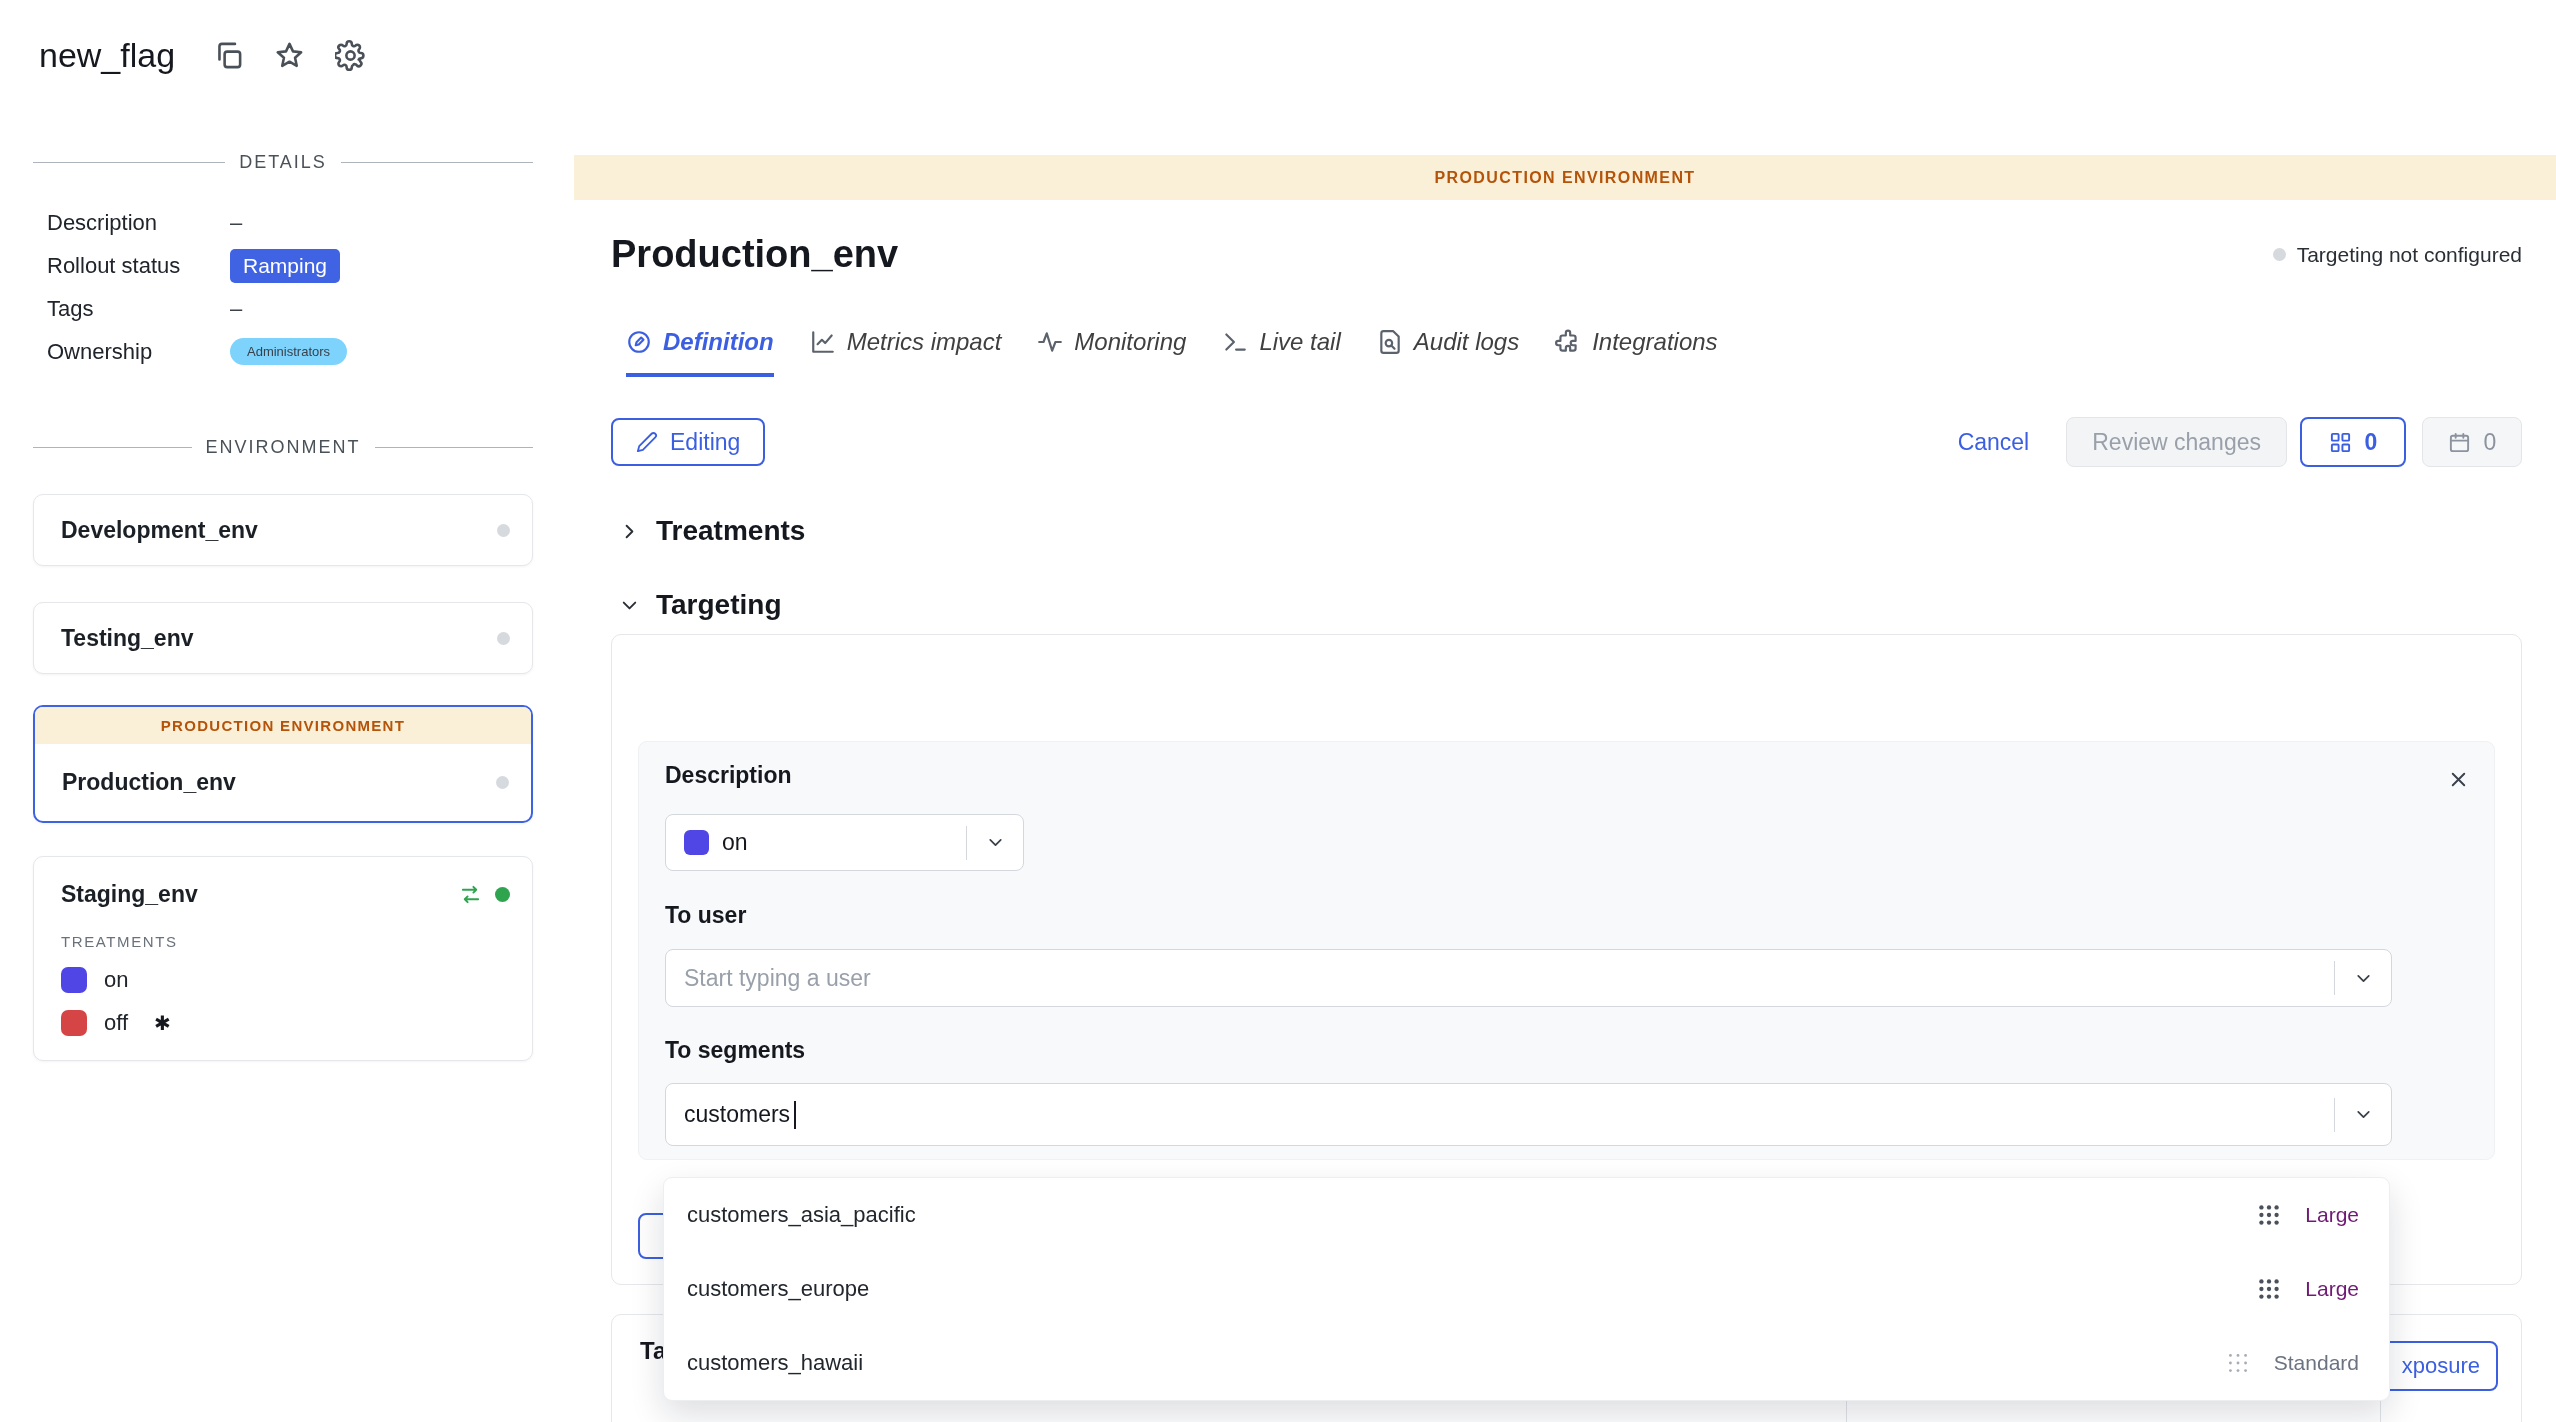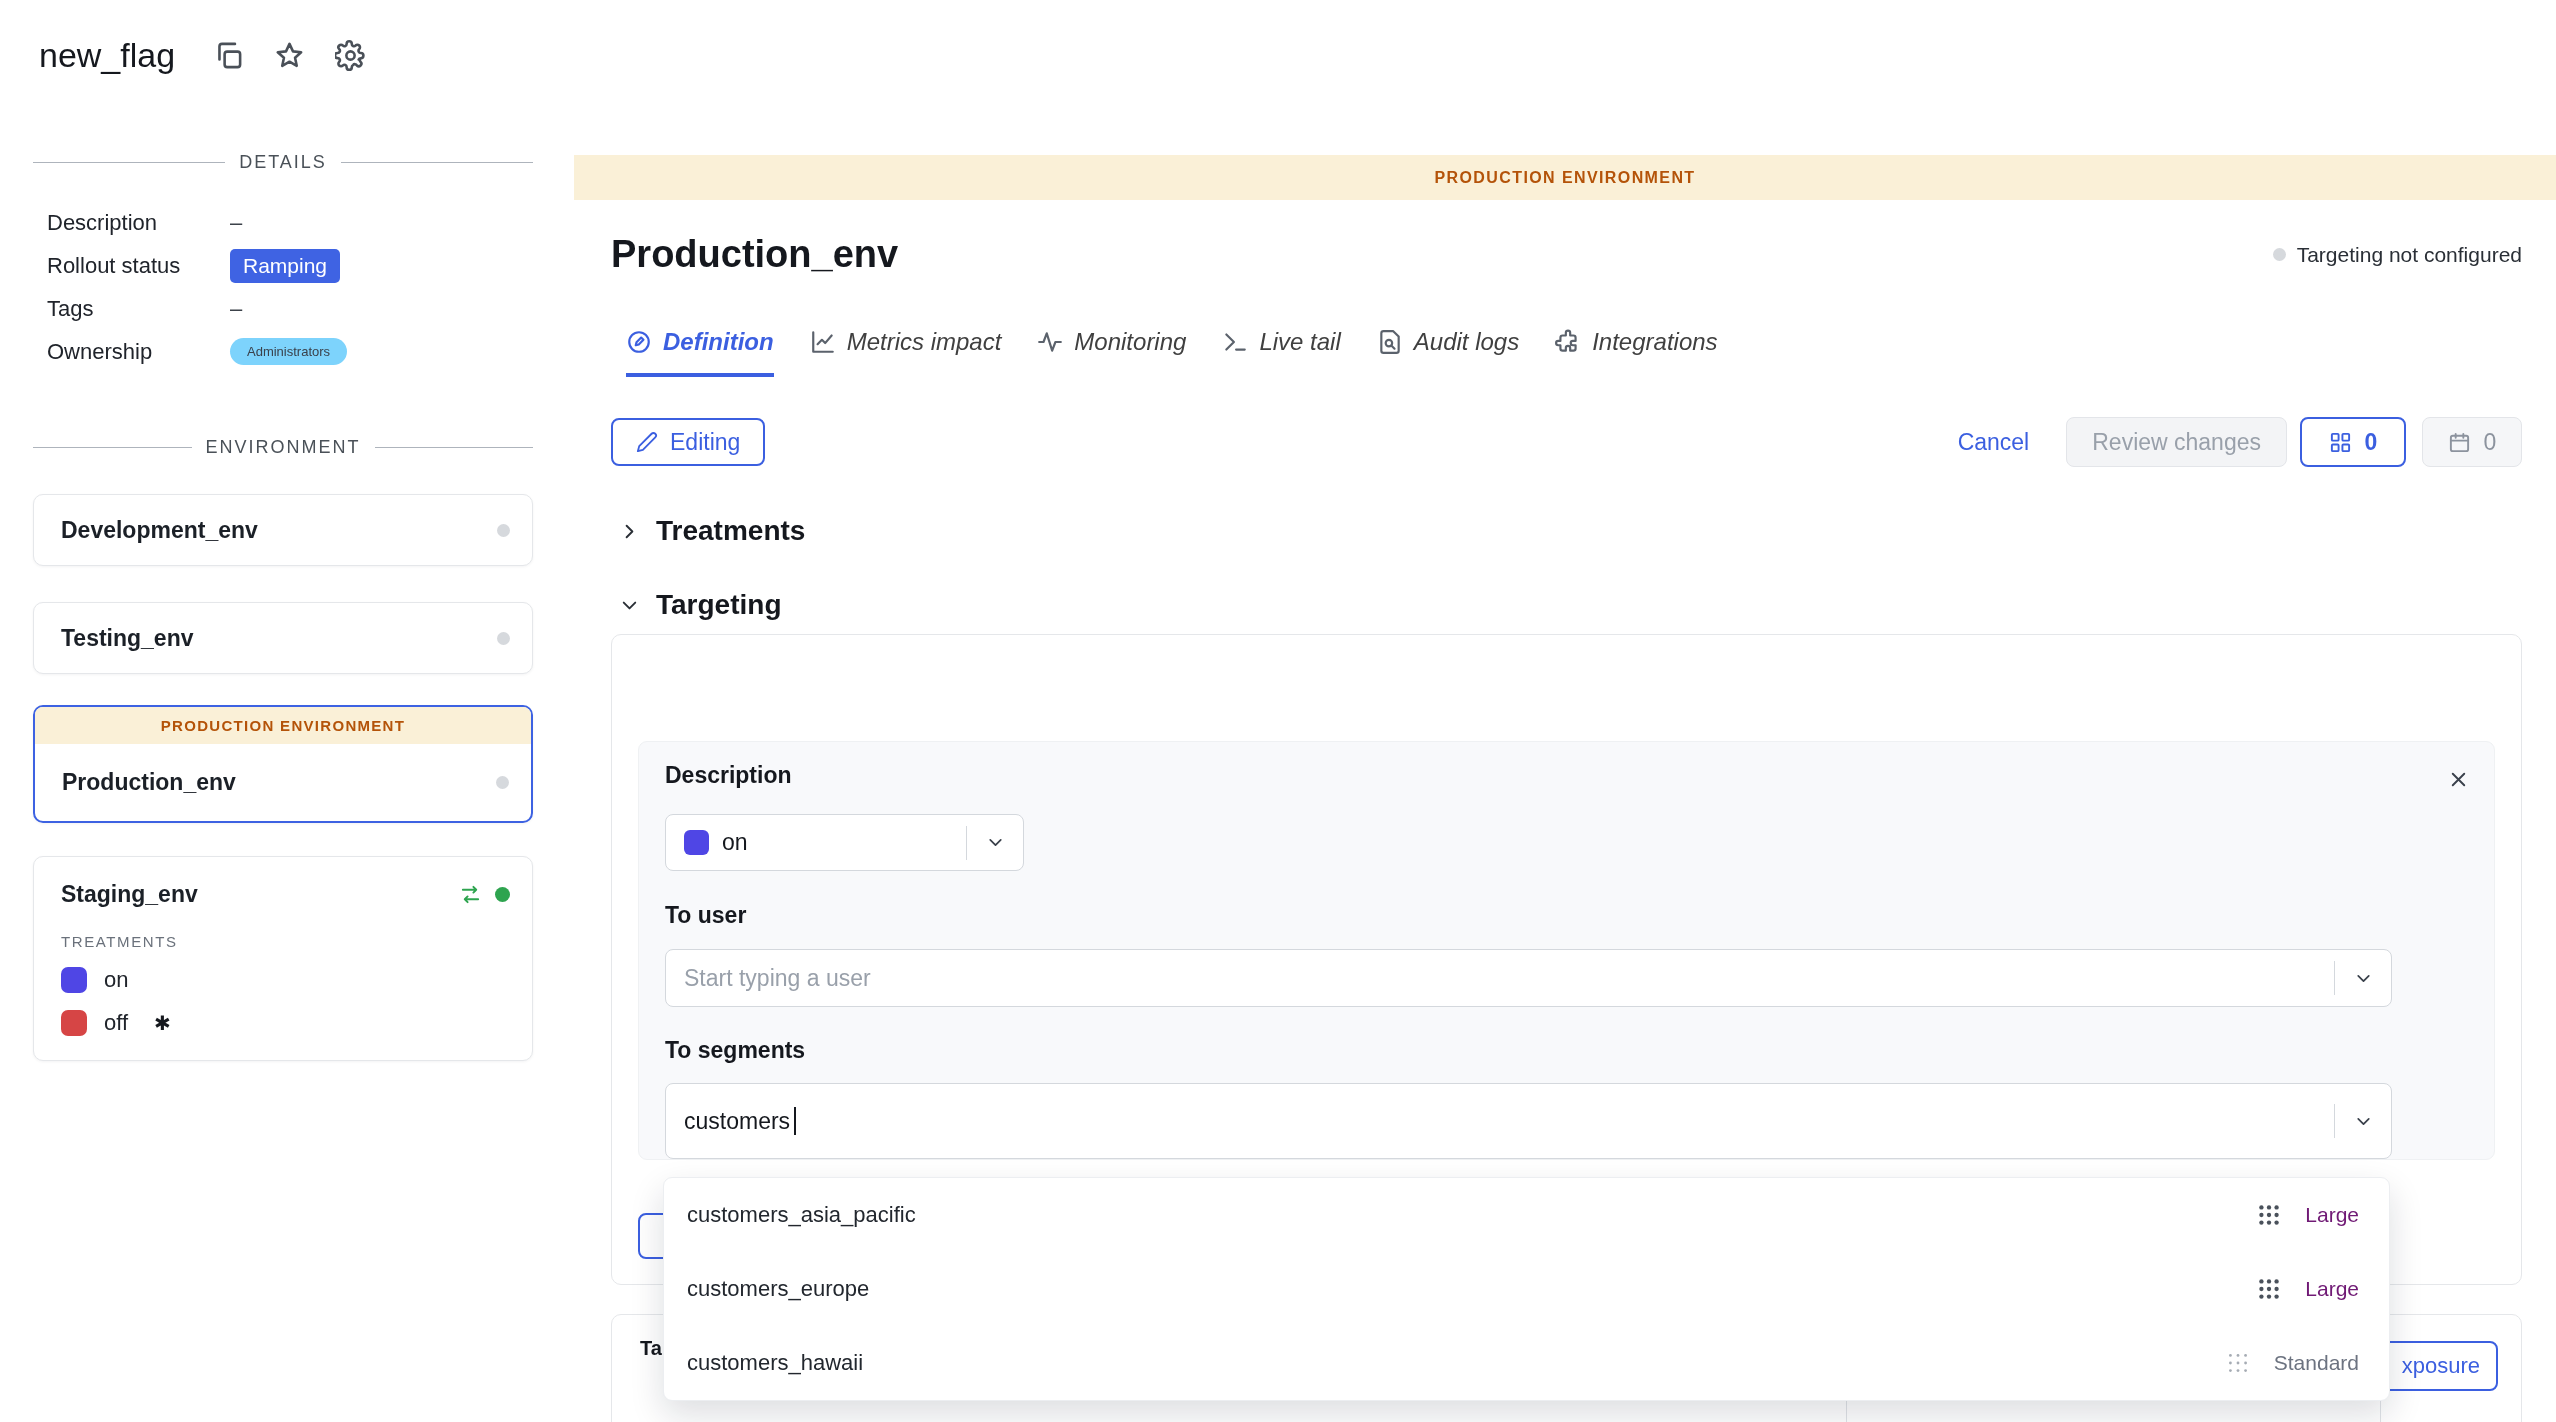--- a/index.html
+++ b/index.html
@@ -78,29 +78,29 @@
   .close-x { position: absolute; top: 26px; right: 24px; width: 23px; height: 23px; color: #3A414B; cursor: pointer; }
   .flabel { position: absolute; left: 26px; font-size: 23px; font-weight: 700; color: #15181E; }
   .flabel.l1 { top: 20px; } .flabel.l2 { top: 160px; } .flabel.l3 { top: 295px; }
   .fieldbox { background: #fff; border: 1px solid #D4D8DD; border-radius: 8px; display: flex; align-items: center; cursor: text; }
   .fieldbox .fcontent { flex: 1; display: flex; align-items: center; gap: 13px; padding: 0 18px; font-size: 23px; overflow: hidden; white-space: nowrap; }
   .fieldbox .fdivider { width: 1px; height: 34px; background: #D4D8DD; flex: none; }
   .fieldbox .fchev { width: 56px; display: flex; align-items: center; justify-content: center; color: #3A414B; flex: none; cursor: pointer; }
   .fieldbox .fchev svg { width: 21px; height: 21px; }
   .fselect { position: absolute; left: 26px; top: 72px; width: 359px; height: 57px; cursor: pointer; }
   .finput1 { position: absolute; left: 26px; top: 207px; width: 1727px; height: 58px; }
-  .finput2 { position: absolute; left: 26px; top: 341px; width: 1727px; height: 76px; }
+  .finput2 { position: absolute; left: 26px; top: 341px; width: 1727px; height: 63px; }
   .sq-on { width: 25px; height: 25px; border-radius: 6px; background: #4F46E5; flex: none; }
   .placeholder { color: #99A0AA; }
   .value-text { color: #15181E; }
   .caret { width: 2px; height: 28px; background: #15181E; margin-left: 1px; }
   .add-partial { position: absolute; left: 26px; top: 578px; width: 70px; height: 46px; border: 2px solid #3B5FE0; border-radius: 8px; background: #fff; z-index: 5; cursor: pointer; }
 
   .rules-card { margin: 29px 34px 0 37px; border: 1px solid #E5E7EA; border-radius: 10px; height: 170px; position: relative; background: #fff; z-index: 1; }
-  .rules-title { position: absolute; left: 28px; top: 22px; font-size: 20px; font-weight: 700; color: #15181E; white-space: nowrap; }
+  .rules-title { position: absolute; left: 28px; top: 22px; font-size: 24px; font-weight: 700; color: #15181E; white-space: nowrap; }
   .partial-box { position: absolute; left: 1234px; top: 60px; width: 535px; height: 80px; border: 1px solid #E0E3E7; border-radius: 9px; background: #fff; }
   .btn-exposure { position: absolute; left: 1726px; top: 26px; width: 160px; height: 50px; border: 2px solid #3B5FE0; border-radius: 8px; background: #fff; color: #3B5FE0; font-size: 22px; font-weight: 500; display: flex; align-items: center; justify-content: flex-end; padding-right: 16px; cursor: pointer; }
 
   .dropdown { position: absolute; left: 89px; top: 1177px; width: 1727px; background: #fff; border: 1px solid #ECEEF1; border-radius: 9px; box-shadow: 0 14px 34px rgba(16,24,40,.14); z-index: 30; overflow: hidden; }
   .opt { height: 74px; display: flex; align-items: center; padding: 0 30px 0 23px; font-size: 22px; color: #22272E; cursor: pointer; }
   .opt .osize { margin-left: auto; display: flex; align-items: center; gap: 23px; font-size: 21px; color: #701a75; }
   .opt .osize svg { width: 26px; height: 26px; }
   .opt.standard .osize { color: #6C7380; }
 </style>
 </head>

